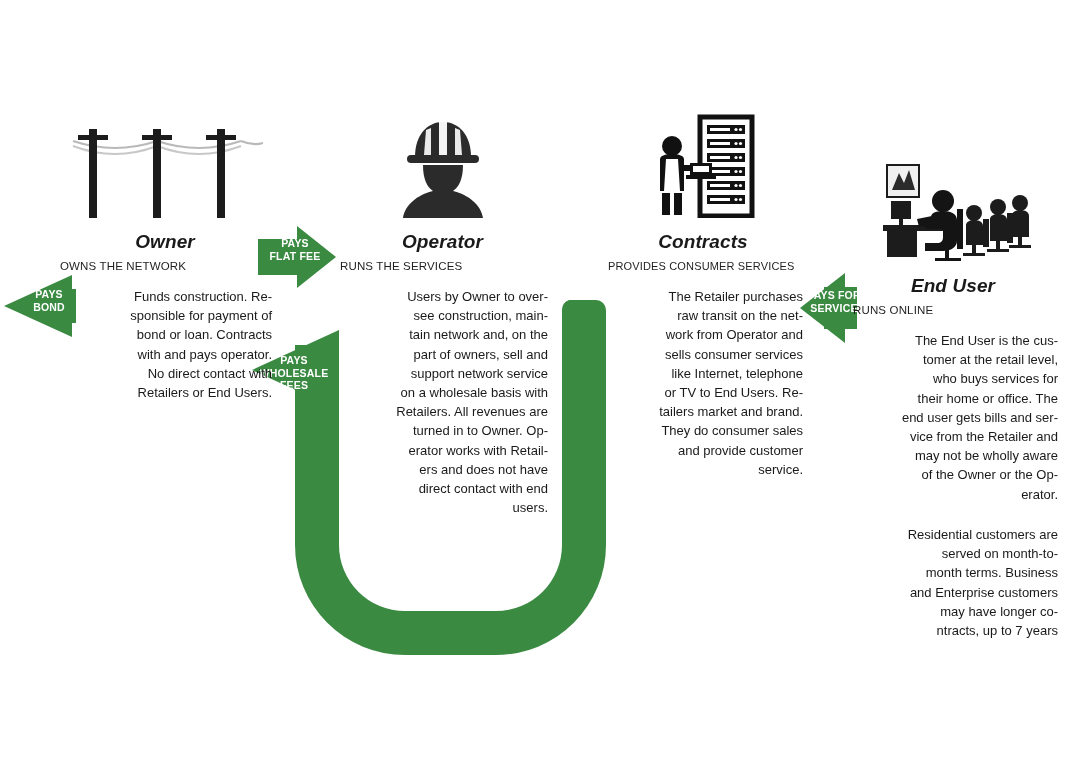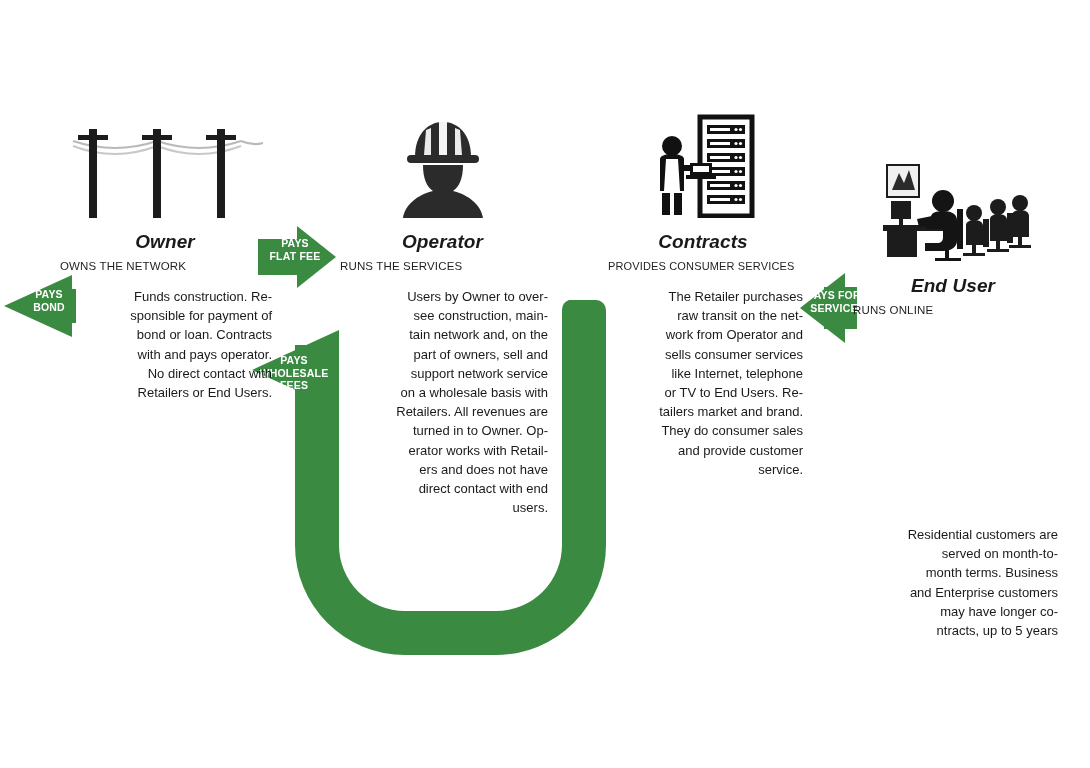--- a/index.html
+++ b/index.html
@@ -329,21 +329,30 @@
         <path d="M 114 95 L 136 95 L 136 92 L 114 92 Z" fill="#1c1c1c"></path>
 
         <circle cx="147" cy="46" r="8" fill="#1c1c1c"></circle>
         <path d="M 139 58 C 139 55 143 53 147 53 C 152 53 156 55 156 59 L 156 80 L 139 80 Z" fill="#1c1c1c"></path>
         <rect x="145" y="80" width="4" height="10" fill="#1c1c1c"></rect>
         <path d="M 136 91 L 158 91 L 158 88 L 136 88 Z" fill="#1c1c1c"></path>
       </svg>
     </div>
     <div class="col-title">End User</div>
     <div class="col-subtitle">RUNS ONLINE</div>
+    <div class="col-body">The End User is the cus-
+tomer at the retail level,
+who buys services for
+their home or office. The
+end user gets bills and ser-
+vice from the Retailer and
+may not be wholly aware
+of the Owner or the Op-
+erator.</div>
     <div class="col-body second">Residential customers are
 served on month-to-
 month terms. Business
  and Enterprise customers
  may have longer co-
-ntracts, up to 5 years</div>
+ntracts, up to 7 years</div>
   </div>
 
 </div>
 
 </body></html>

